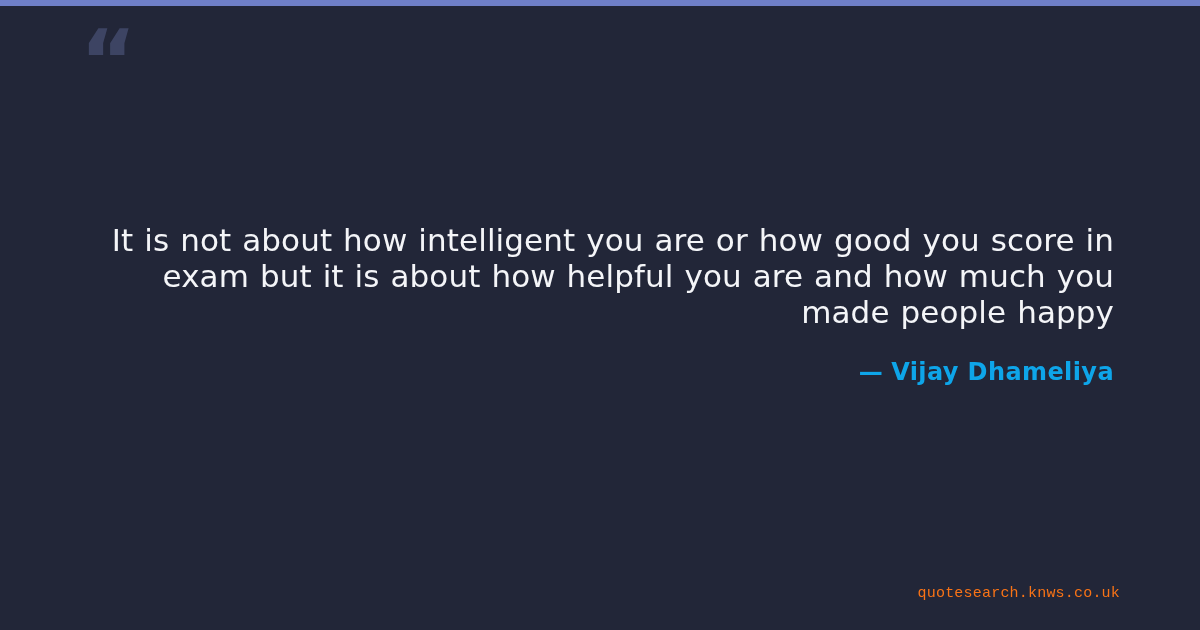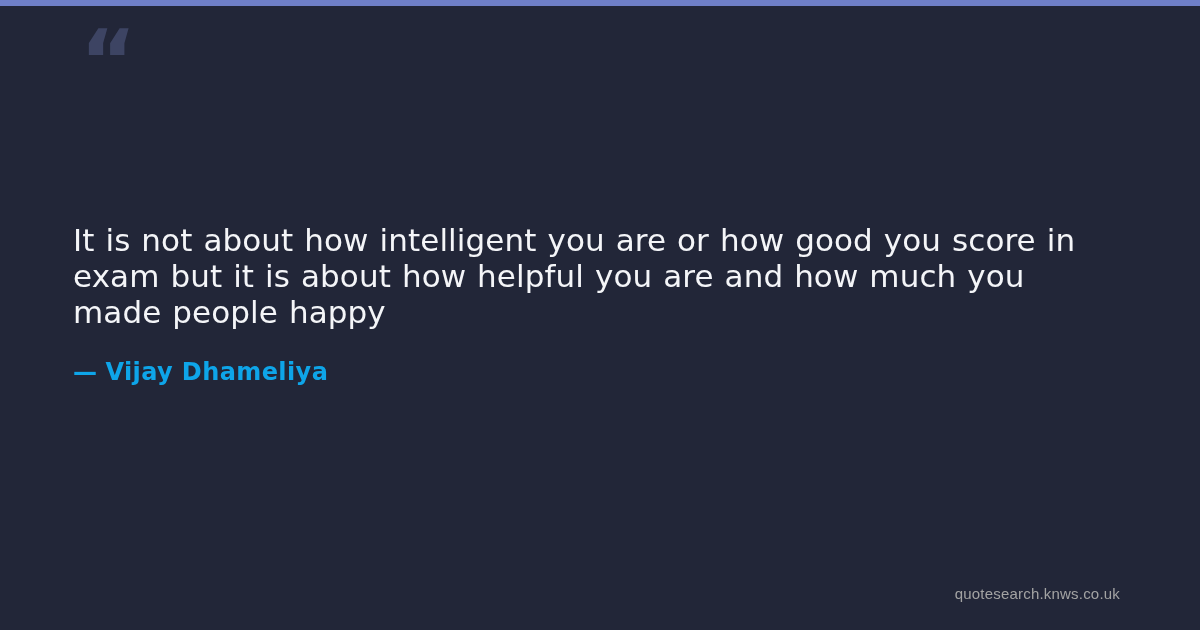--- a/index.html
+++ b/index.html
@@ -37,23 +37,24 @@
     color: #3d4463;
     font-family: "DejaVu Sans", sans-serif;
     font-weight: 700;
     font-size: 86px;
     line-height: 1;
     letter-spacing: -2px;
     user-select: none;
   }
   .content {
     position: absolute;
-    left: 73px;
+    left: 84px;
     top: 222px;
     width: 1030px;
+    text-align: right;
   }
   .quote-text {
     margin: 0;
     color: #f4f5f8;
     font-family: "DejaVu Sans", sans-serif;
     font-weight: 400;
     font-size: 31px;
     line-height: 36px;
     letter-spacing: 0.1px;
     word-spacing: 1px;
@@ -70,22 +71,22 @@
     white-space: nowrap;
   }
   .attribution .dash {
     display: inline-block;
     padding-right: 8px;
   }
   .watermark {
     position: absolute;
     right: 80px;
     bottom: 27px;
-    color: #a3a3a3;
-    font-family: Liberation Sans, sans-serif;
+    color: #f97316;
+    font-family: Liberation Mono, monospace;
     font-weight: 400;
     font-size: 15px;
     line-height: 18px;
     letter-spacing: 0.2px;
   }
 </style>
 </head>
 <body>
 
 <div class="card">

